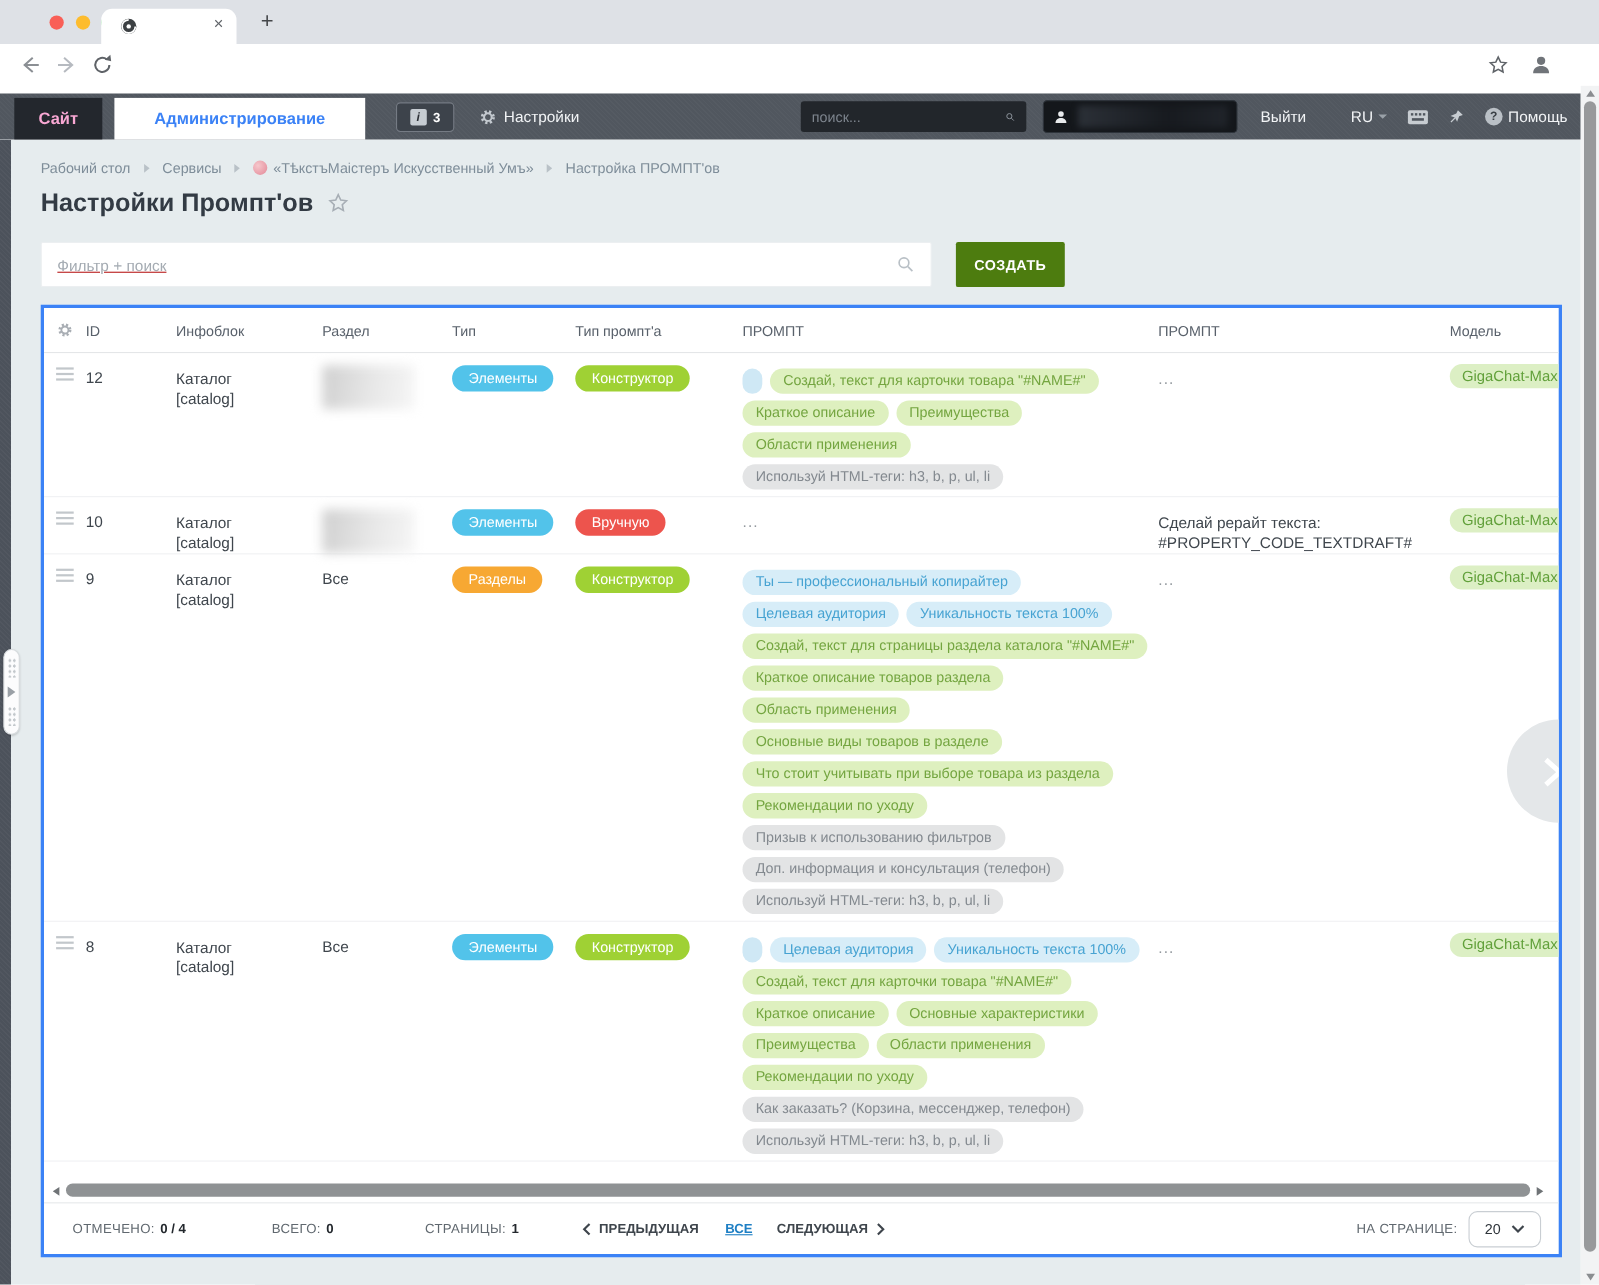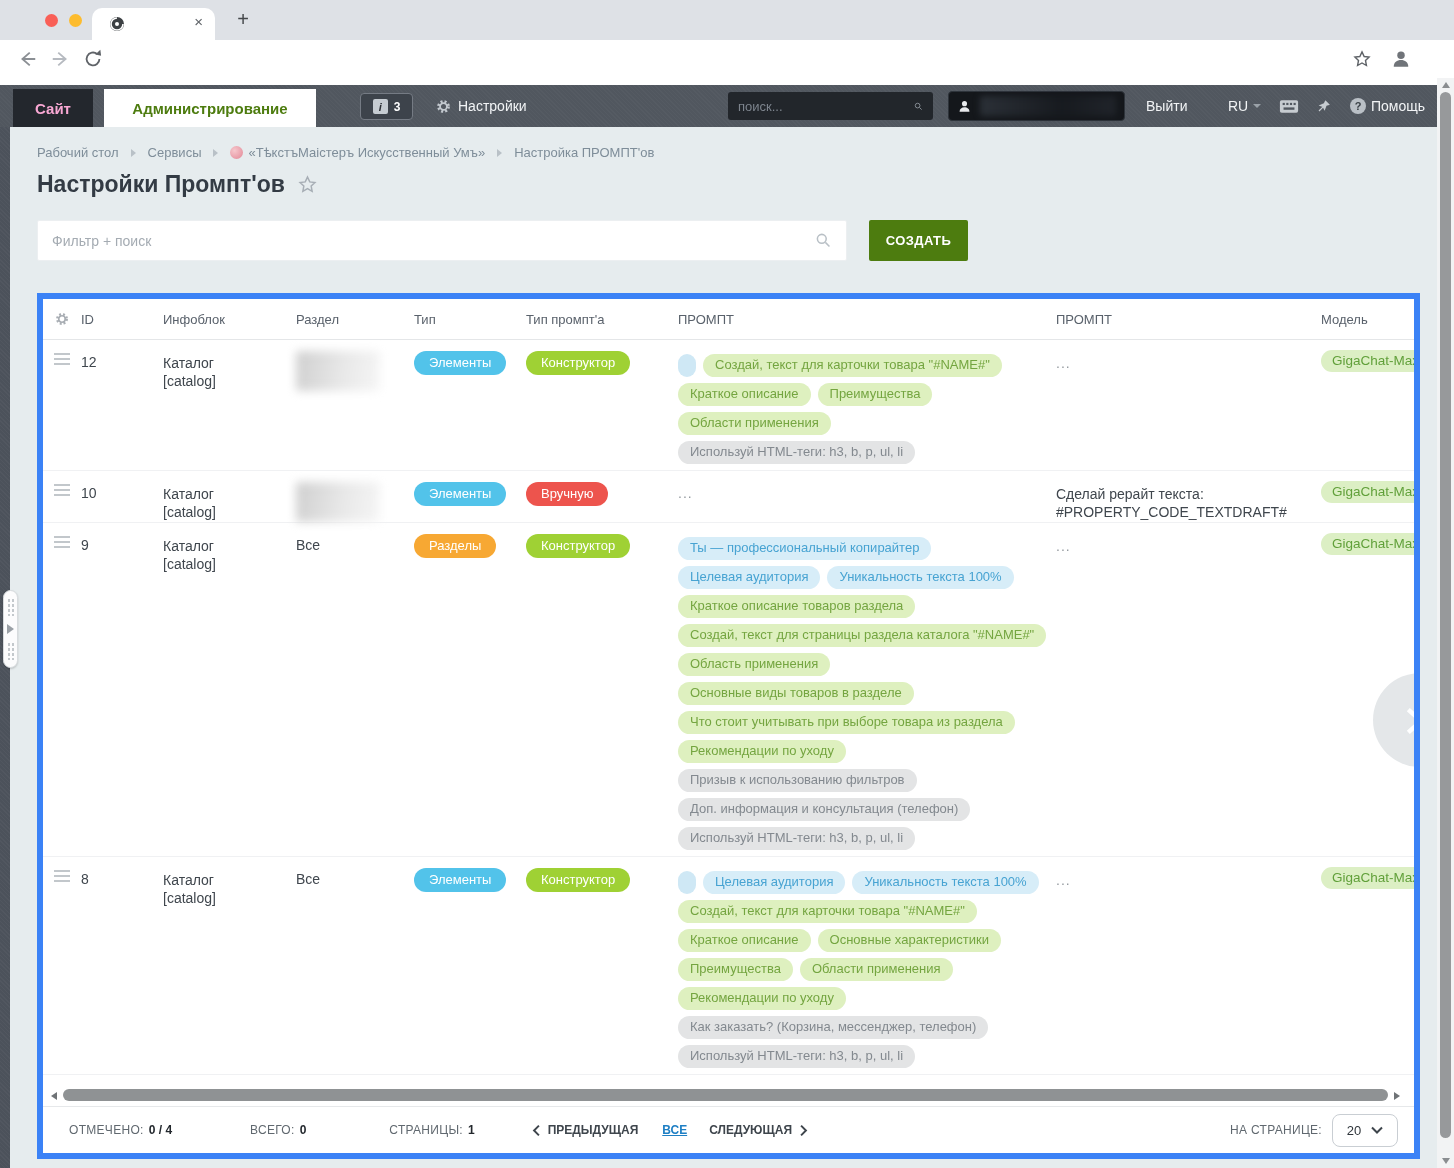--- a/index.html
+++ b/index.html
@@ -18,21 +18,21 @@
   .nico { position:absolute; top:8px; }
   .urlbar { position:absolute; left:110px; top:45px; width:1230px; height:28px; background:#eef1f3; border-radius:14px; }
   .nav-right-dots { position:absolute; left:1428px; top:49px; width:4px; }
   .nav-right-dots i { display:block; width:3.5px; height:3.5px; border-radius:50%; background:#5f6368; margin:0 0 3px 0; }
 
   
   .bx-header { position:absolute; top:85px; left:0; width:1437px; height:42px; background:#51575f;
     background-image:repeating-linear-gradient(45deg, rgba(255,255,255,.025) 0 1px, transparent 1px 3px); }
   .bx-header .site-btn { position:absolute; left:13px; top:4px; bottom:0; width:80px; background:#23272d; color:#f9a8d4;
     font-size:15px; font-weight:700; display:flex; align-items:center; justify-content:center; }
-  .bx-header .admin-tab { position:absolute; left:104px; top:4px; bottom:0; width:212px; background:#fff; color:#4d7c0f;
+  .bx-header .admin-tab { position:absolute; left:104px; top:4px; bottom:0; width:228px; background:#fff; color:#3b82f6;
     font-size:15px; font-weight:700; display:flex; align-items:center; justify-content:center; }
   .info-btn { position:absolute; left:360px; top:8px; width:53px; height:27px; background:#3d434b; border:1px solid #757b84;
     border-radius:4px; display:flex; align-items:center; justify-content:center; gap:6px; }
   .info-btn .ibox { width:15px; height:15px; background:#c6ccd2; border-radius:2px; color:#2c3036; font-size:11px; font-weight:700;
     display:flex; align-items:center; justify-content:center; font-style:italic; }
   .info-btn .icount { color:#fff; font-size:12px; font-weight:700; }
   .hsettings { position:absolute; left:436px; top:0; height:42px; display:flex; align-items:center; gap:7px; color:#f2f4f6; font-size:14px; }
   .hsettings svg { color:#c3c9cf; }
   .hsearch { position:absolute; left:728px; top:7px; width:205px; height:28px; background:#22262b; border-radius:3px;
     display:flex; align-items:center; padding:0 10px; }
@@ -60,28 +60,28 @@
 
   .breadcrumb { position:absolute; left:37px; top:18px; display:flex; align-items:center; gap:9px; font-size:13px; color:#7e8d99; }
   .bc-sep { width:0; height:0; border-top:4px solid transparent; border-bottom:4px solid transparent; border-left:5px solid #b9c1c7; margin:0 3px; }
   .bc-icon { display:inline-block; width:13px; height:13px; border-radius:50%; vertical-align:-2px; margin-right:5px;
     background:radial-gradient(circle at 35% 35%, #f6c7cc, #e89aa6 70%, #d9808f); }
   .page-title-row { position:absolute; left:37px; top:44px; display:flex; align-items:center; gap:12px; }
   .page-title { font-size:23px; font-weight:700; color:#333b44; }
 
   .filter-input { position:absolute; left:37px; top:93px; width:810px; height:41px; background:#fff; border:1px solid #eceff1;
     border-radius:2px; display:flex; align-items:center; padding:0 14px; }
-  .filter-input input { flex:1; border:0; outline:0; font-size:14px; font-family:inherit; color:#b91c1c; }
+  .filter-input input { flex:1; border:0; outline:0; font-size:14px; font-family:inherit; color:#b91c1c;text-decoration:underline; }
   .filter-input input::placeholder { color:#a4abb2; }
   .filter-input svg { color:#b9c0c6; }
   .create-btn { position:absolute; left:869px; top:93px; width:99px; height:41px; background:#4d7c0f; color:#fff; border:0;
     border-radius:2px; font-size:13px; font-weight:700; letter-spacing:.4px; font-family:inherit; cursor:pointer; }
 
   
-  .card { position:absolute; left:37px; top:166px; width:1383px; height:866px; background:#fff; border:6px solid #3b82f6;
+  .card { position:absolute; left:37px; top:150px; width:1383px; height:866px; background:#fff; border:3px solid #3b82f6;
     display:flex; flex-direction:column; overflow:hidden; }
   .grid { display:grid; grid-template-columns:38px 82px 133px 118px 112px 152px 378px 265px 105px; }
   .thead { height:41px; align-items:center; border-bottom:1px solid #e4e6e8; color:#59616b; font-size:13px; flex:0 0 auto; }
   .thead .gearcell { display:flex; justify-content:center; color:#a9aeb4; }
   .tbody { flex:1 1 auto; overflow:hidden; }
   .trow { border-bottom:1px solid #f0f1f3; }
   .cell { padding-top:14px; font-size:14px; color:#3f464d; }
   .c-handle { display:flex; justify-content:center; padding-top:18px; }
   .drag { width:16px; height:2px; background:#c2c7cb; box-shadow:0 5px 0 #c2c7cb, 0 10px 0 #c2c7cb; margin-top:-5px; }
   .c-info, .c-prompt2 { white-space:pre-line; line-height:18px; }
@@ -348,24 +348,24 @@
           <div class="cell c-ptype"><span class="badge b-green">Конструктор</span></div>
           <div class="cell c-prompt">
             <div class="tagline">
               <span class="tag t-blue">Ты — профессиональный копирайтер</span>
             </div>
             <div class="tagline">
               <span class="tag t-blue">Целевая аудитория</span>
               <span class="tag t-blue">Уникальность текста 100%</span>
             </div>
             <div class="tagline">
+              <span class="tag t-green">Создай, текст для страницы раздела каталога "#NAME#"</span>
+            </div>
+            <div class="tagline">
               <span class="tag t-green">Краткое описание товаров раздела</span>
-            </div>
-            <div class="tagline">
-              <span class="tag t-green">Создай, текст для страницы раздела каталога "#NAME#"</span>
             </div>
             <div class="tagline">
               <span class="tag t-green">Область применения</span>
             </div>
             <div class="tagline">
               <span class="tag t-green">Основные виды товаров в разделе</span>
             </div>
             <div class="tagline">
               <span class="tag t-green">Что стоит учитывать при выборе товара из раздела</span>
             </div>

